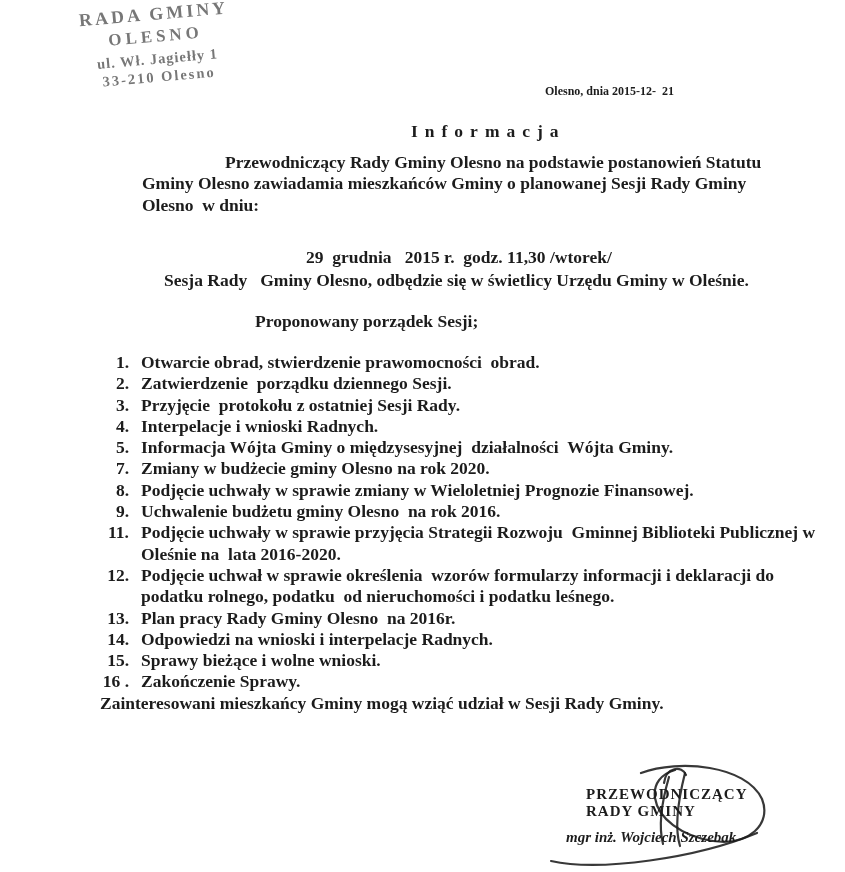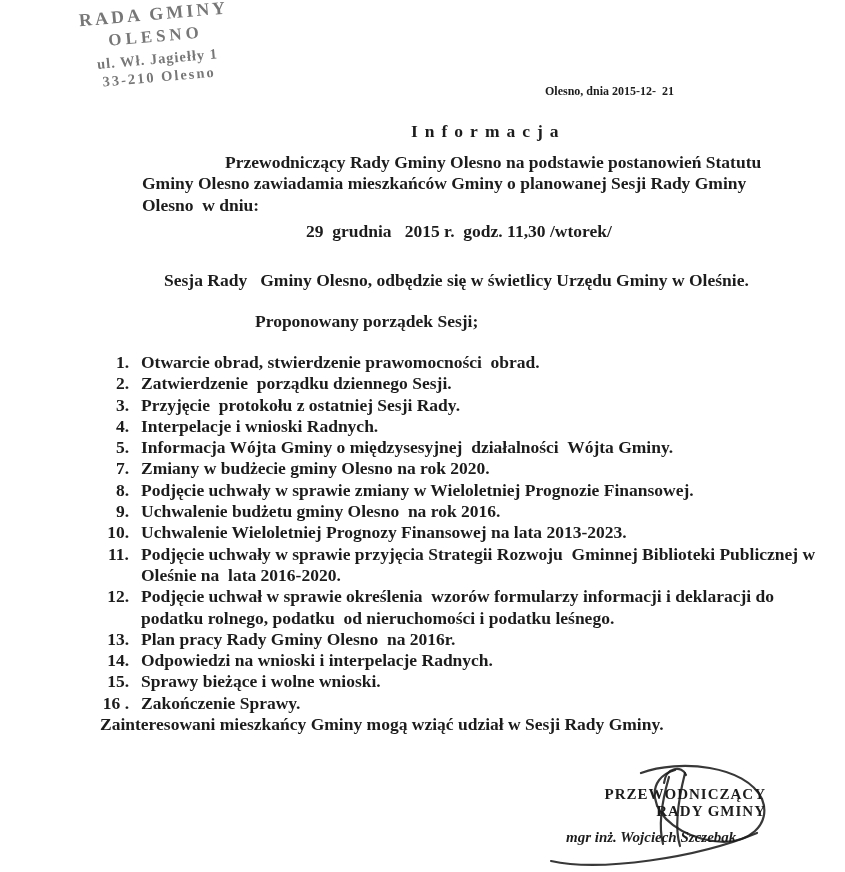--- a/index.html
+++ b/index.html
@@ -38,34 +38,34 @@
   .stamp-l2 { font-size: 17px; letter-spacing: 4px; }
   .stamp-l3 { font-size: 14.5px; letter-spacing: 1px; margin-top: 3px; }
   .stamp-l4 { font-size: 14.5px; letter-spacing: 2px; }
 
   .dateline { left: 545px; top: 84px; font-size: 12px; }
   .doc-title { left: 411px; top: 121px; font-size: 17.5px; letter-spacing: 7px; }
 
   .intro { left: 142px; top: 152px; width: 695px; font-size: 17.5px; line-height: 21.3px; }
   .intro-first { padding-left: 83px; }
 
-  .session-when  { left: 306px; top: 221px; font-size: 17.5px; text-align: right; }
+  .session-when  { left: 306px; top: 247px; font-size: 17.5px; text-align: right; }
   .session-where { left: 164px; top: 270px; font-size: 17.5px; }
   .agenda-head   { left: 255px; top: 311px; font-size: 17.5px; }
 
   .agenda { left: 100px; top: 352px; width: 716px; font-size: 17.5px; line-height: 21.3px; }
   .agenda-row { display: flex; align-items: flex-start; }
   .agenda-num { flex: 0 0 29px; text-align: right; white-space: pre; }
   .agenda-txt { flex: 1; margin-left: 12px; max-width: 676px; }
   .closing { margin-top: 0; }
 
   
   .sig-role {
     left: 586px; top: 786px; width: 180px;
-    text-align: right; font-size: 15px; letter-spacing: 1px; line-height: 16.5px;
+    text-align: left; font-size: 15px; letter-spacing: 1px; line-height: 16.5px;
   }
   .sig-name {
     left: 566px; top: 829px; width: 220px;
     font-size: 15px; font-style: italic; white-space: nowrap;
   }
   .sig-ink { left: 545px; top: 757px; width: 240px; height: 112px; }
   .sig-ink svg { display: block; width: 100%; height: 100%; }
   .sig-ink path { fill: none; stroke: var(--ink); stroke-width: 2.2; stroke-linecap: round; opacity: .88; }
 </style>
 </head>
@@ -123,24 +123,20 @@
     </div>
     <div class="agenda-row">
       <span class="agenda-num">8.</span>
       <span class="agenda-txt pre">Podjęcie uchwały w sprawie zmiany w Wieloletniej Prognozie Finansowej.</span>
     </div>
     <div class="agenda-row">
       <span class="agenda-num">9.</span>
       <span class="agenda-txt pre">Uchwalenie budżetu gminy Olesno  na rok 2016.</span>
     </div>
     <div class="agenda-row">
-      <span class="agenda-num">10.</span>
-      <span class="agenda-txt pre">Uchwalenie Wieloletniej Prognozy Finansowej na lata 2013-2023.</span>
-    </div>
-    <div class="agenda-row">
       <span class="agenda-num">11.</span>
       <span class="agenda-txt pre">Podjęcie uchwały w sprawie przyjęcia Strategii Rozwoju  Gminnej Biblioteki Publicznej w Oleśnie na  lata 2016-2020.</span>
     </div>
     <div class="agenda-row">
       <span class="agenda-num">12.</span>
       <span class="agenda-txt pre">Podjęcie uchwał w sprawie określenia  wzorów formularzy informacji i deklaracji do podatku rolnego, podatku  od nieruchomości i podatku leśnego.</span>
     </div>
     <div class="agenda-row">
       <span class="agenda-num">13.</span>
       <span class="agenda-txt pre">Plan pracy Rady Gminy Olesno  na 2016r.</span>

